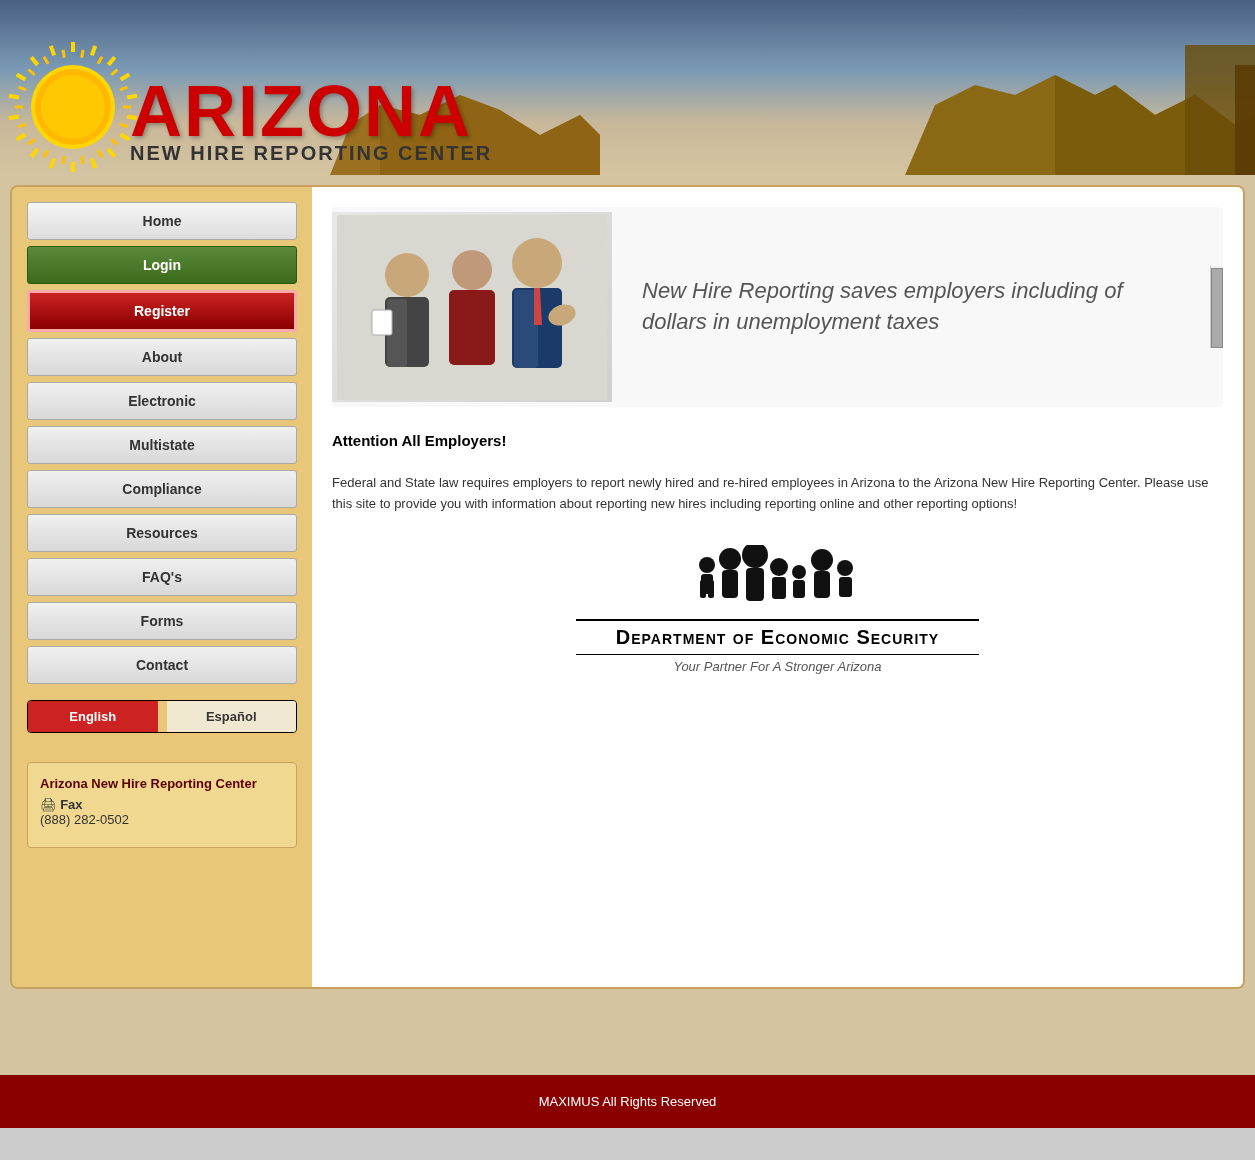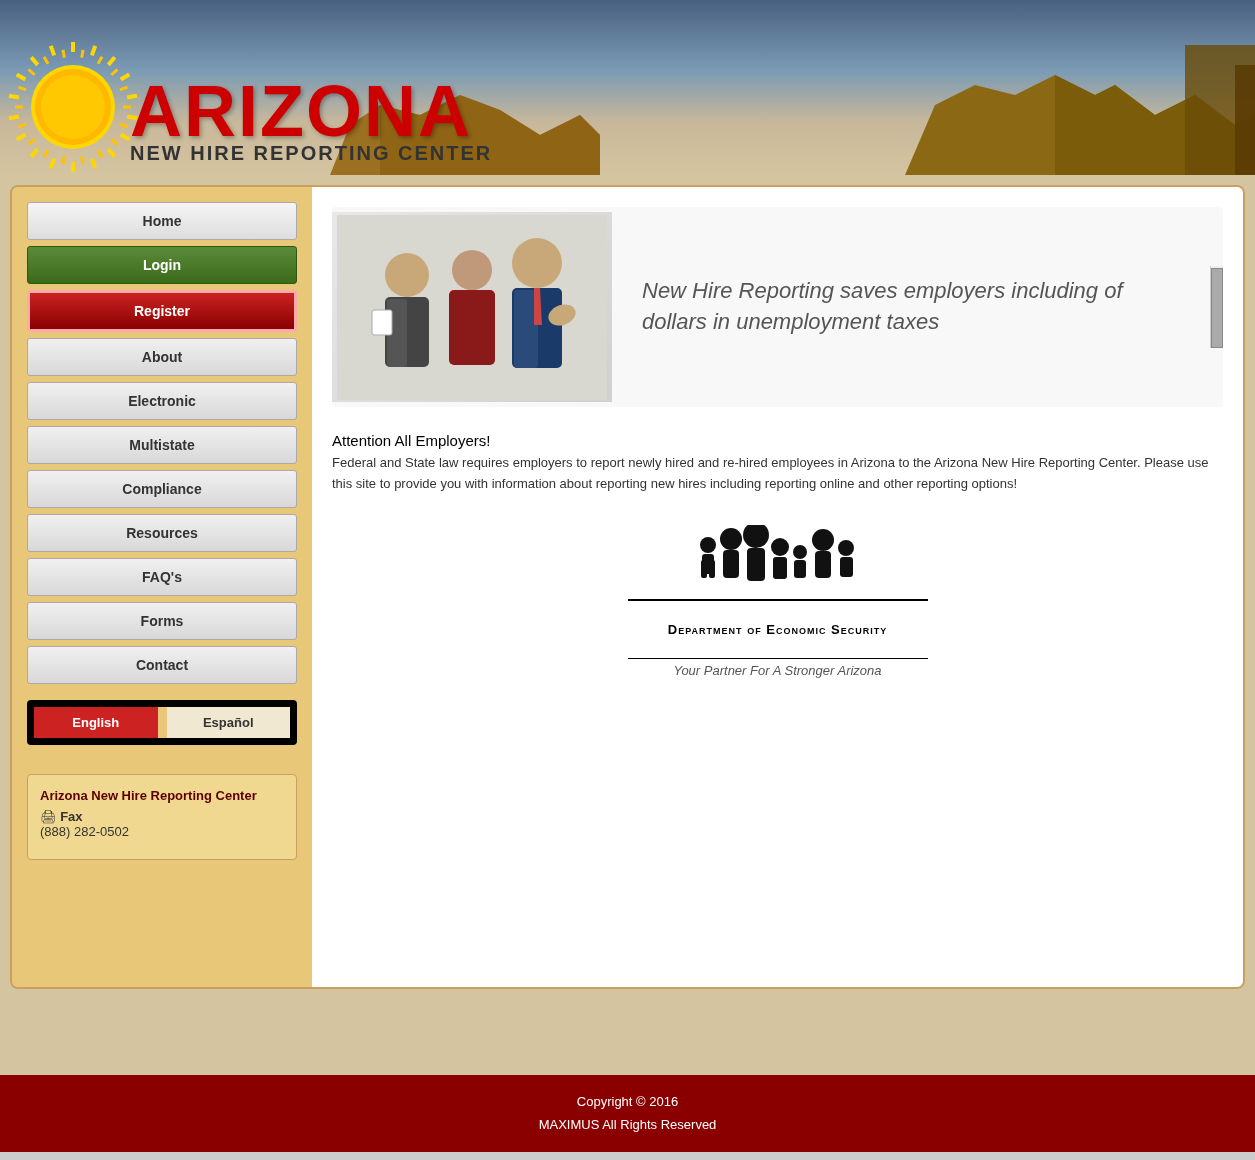--- a/index.html
+++ b/index.html
@@ -102,21 +102,21 @@
       border: 3px solid #ffaaaa;
       border-radius: 3px;
     }
 
     .lang-buttons {
       display: flex;
       gap: 9px;
       margin-top: 10px;
       border-radius: 4px;
       overflow: hidden;
-      border: 7px solid #000000;
+      border: 1px solid #000000;
     }
     .lang-btn {
       flex: 1;
       padding: 8px;
       text-align: center;
       font-weight: bold;
       font-size: 13px;
       cursor: pointer;
       border: none;
     }
@@ -179,47 +179,47 @@
     .hero-text {
       padding: 20px 30px;
       font-size: 22px;
       color: #555;
       line-height: 1.4;
       font-style: italic;
     }
 
     .attention-section { margin-bottom: 30px; }
     .attention-title {
-      font-weight: normal;
+      font-weight: bold;
       font-size: 15px;
-      margin-bottom: 4px;
+      margin-bottom: 24px;
       color: #000;
     }
     .attention-body {
       font-size: 13px;
       line-height: 1.6;
       color: #333;
     }
 
     .des-logo-section {
       display: flex;
       justify-content: center;
       margin-top: 30px;
     }
     .des-logo {
       text-align: center;
     }
     .des-title {
-      font-size: 13px;
+      font-size: 20px;
       font-weight: bold;
       font-variant: small-caps;
       letter-spacing: 1px;
       border-top: 2px solid #000;
       border-bottom: 1px solid #000;
-      padding: 21px 40px;
+      padding: 5px 40px;
       margin-bottom: 4px;
     }
     .des-subtitle {
       font-style: italic;
       font-size: 13px;
       color: #555;
     }
 
     
     .footer {
@@ -430,15 +430,14 @@
           <div class="des-title">Department of Economic Security</div>
           <div class="des-subtitle">Your Partner For A Stronger Arizona</div>
         </div>
       </div>
 
     </div>
   </div>
 </div>
 
 <div class="footer">
-  <div>Copyright © 2016</div>
   <div>MAXIMUS All Rights Reserved</div>
 </div>
 
 </body></html>

